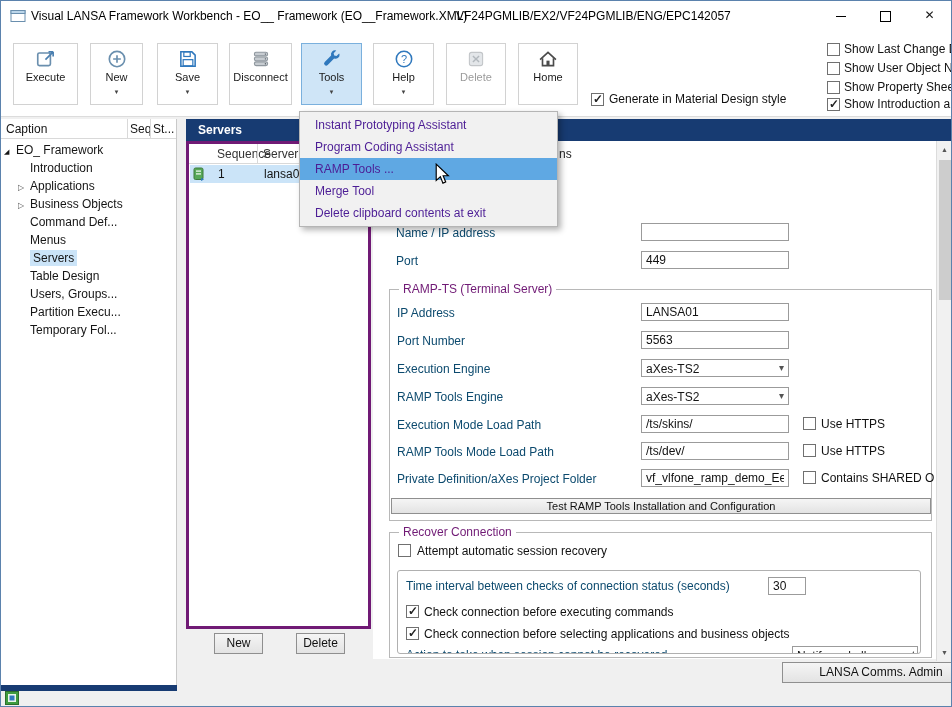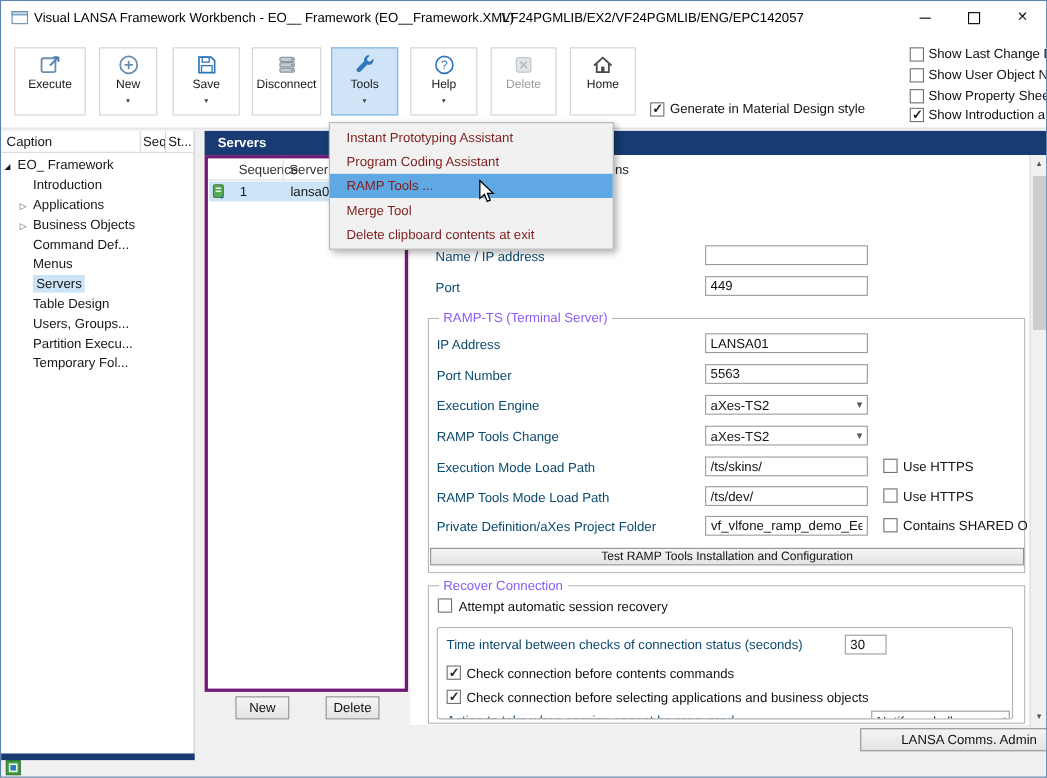--- a/index.html
+++ b/index.html
@@ -47,34 +47,34 @@
   .listbox{position:absolute;left:185px;top:140px;width:185px;height:488px;background:#fff;border:3px solid #701a75;overflow:hidden}
   .btn{position:absolute;border:1px solid #8f8f8f;background:linear-gradient(#f5f5f5,#e3e3e3);text-align:center;color:#111}
 
   
   .rightpanel{position:absolute;left:372px;top:140px;width:563px;height:518px;background:#fff}
   .flabel{position:absolute;white-space:nowrap;color:#0c4a6e}
   .tf{position:absolute;height:18px;border:1px solid #9b9b9b;background:#fff;font:12px "Liberation Sans",sans-serif;padding:0 4px;color:#111}
   .combo{position:absolute;height:18px;border:1px solid #9b9b9b;background:#fff;padding:2px 16px 0 4px;white-space:nowrap;overflow:hidden}
   .combo::after{content:"▾";position:absolute;right:4px;top:2px;font-size:10px;color:#555}
   .gbox{position:absolute;border:1px solid #b8b8b8}
-  .glabel{position:absolute;background:#fff;padding:0 4px;white-space:nowrap;color:#8b5cf6}
+  .glabel{position:absolute;background:#fff;padding:0 4px;white-space:nowrap;color:#701a75}
   .innerbox{position:absolute;border:1px solid #b0b0b0;border-radius:3px;background:#fff;overflow:hidden}
 
   
   .sbar{position:absolute;left:935px;top:140px;width:16px;height:520px;background:#f1f1f1;border-left:1px solid #dcdcdc}
   .sb-up::after,.sb-down::after{font-size:7px;color:#555;display:block;text-align:center;line-height:17px}
   .sb-up::after{content:"▲"}
   .sb-down::after{content:"▼"}
   .sb-thumb{position:absolute;left:2px;width:12px;background:#cdcdcd}
 
   
   .menu{position:absolute;left:298px;top:110px;width:259px;background:#f1f1f1;border:1px solid #b5b5b5;
         box-shadow:3px 3px 6px rgba(0,0,0,.3);z-index:40;padding:2px 0}
-  .mi{height:22px;line-height:22px;padding-left:15px;color:#7f1d1d;white-space:nowrap}
+  .mi{height:22px;line-height:22px;padding-left:15px;color:#4c1d95;white-space:nowrap}
   .mi.hl{background:var(--menu_highlight,#5fa8e3)}
 
   .cursor{position:absolute;z-index:60}
 </style>
 </head>
 <body>
 
 <div id="win">
 
   <div class="titlebar">
@@ -241,21 +241,21 @@
 
   <span class="flabel" style="left:396px;top:305px">IP Address</span>
   <input class="tf" style="left: 640px; top: 302px; width: 148px;" value="LANSA01">
 
   <span class="flabel" style="left:396px;top:333px">Port Number</span>
   <input class="tf" style="left: 640px; top: 330px; width: 148px;" value="5563">
 
   <span class="flabel" style="left:396px;top:361px">Execution Engine</span>
   <div class="combo" style="left:640px;top:358px;width:148px">aXes-TS2</div>
 
-  <span class="flabel" style="left:396px;top:389px">RAMP Tools Change</span>
+  <span class="flabel" style="left:396px;top:389px">RAMP Tools Engine</span>
   <div class="combo" style="left:640px;top:386px;width:148px">aXes-TS2</div>
 
   <span class="flabel" style="left:396px;top:417px">Execution Mode Load Path</span>
   <input class="tf" style="left: 640px; top: 414px; width: 148px;" value="/ts/skins/">
   <span class="cb" style="left:802px;top:416px"></span>
   <span class="cblabel" style="left:820px;top:416px">Use HTTPS</span>
 
   <span class="flabel" style="left:396px;top:444px">RAMP Tools Mode Load Path</span>
   <input class="tf" style="left: 640px; top: 441px; width: 148px;" value="/ts/dev/">
   <span class="cb" style="left:802px;top:443px"></span>
@@ -271,21 +271,21 @@
   <div class="gbox" style="left:388px;top:531px;width:543px;height:126px"></div>
   <span class="glabel" style="left:398px;top:524px">Recover Connection</span>
 
   <span class="cb" style="left:397px;top:543px"></span>
   <span class="cblabel" style="left:416px;top:543px">Attempt automatic session recovery</span>
 
   <div class="innerbox" style="left:396px;top:569px;width:524px;height:84px">
     <span class="flabel" style="left:8px;top:8px">Time interval between checks of connection status (seconds)</span>
     <input class="tf" style="left: 370px; top: 6px; width: 38px;" value="30">
     <span class="cb checked" style="left:8px;top:34px"></span>
-    <span class="cblabel" style="left:26px;top:34px">Check connection before contents commands</span>
+    <span class="cblabel" style="left:26px;top:34px">Check connection before executing commands</span>
     <span class="cb checked" style="left:8px;top:56px"></span>
     <span class="cblabel" style="left:26px;top:56px">Check connection before selecting applications and business objects</span>
     <span class="flabel" style="left:8px;top:77px">Action to take when session cannot be recovered</span>
     <div class="combo" style="left:394px;top:75px;width:126px">Notify and allow user t</div>
   </div>
 
   <div class="btn" style="left:781px;top:661px;width:198px;height:21px;line-height:19px">LANSA Comms. Admin</div>
 
   <div class="sbar">
     <div class="sb-up"></div>

